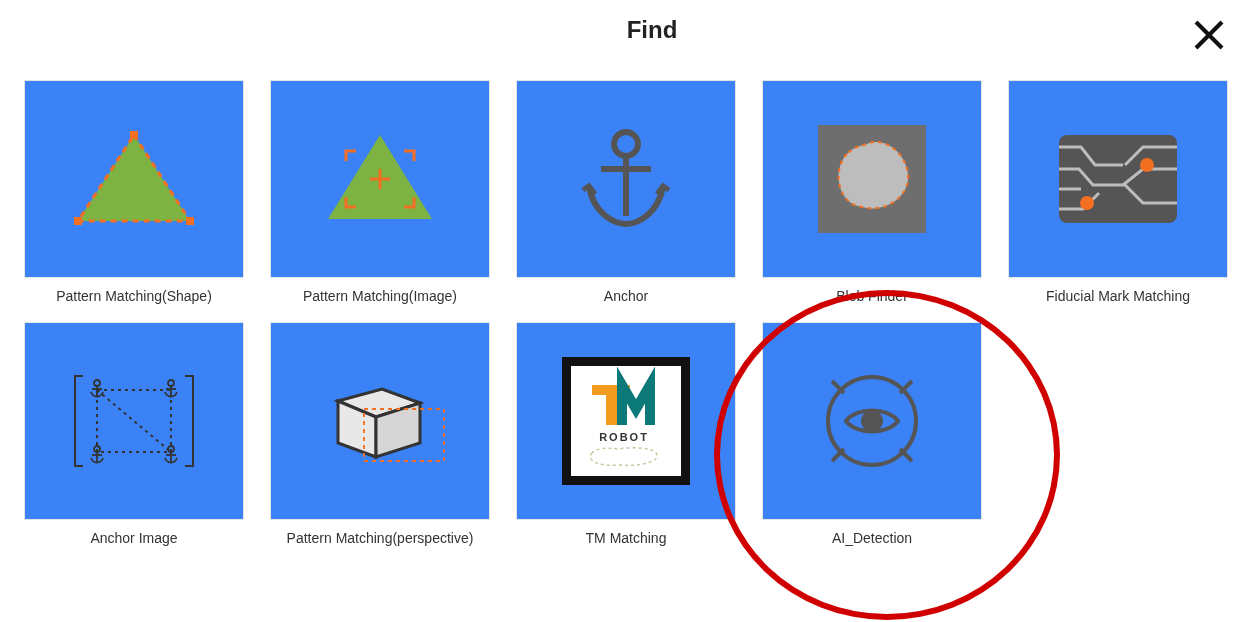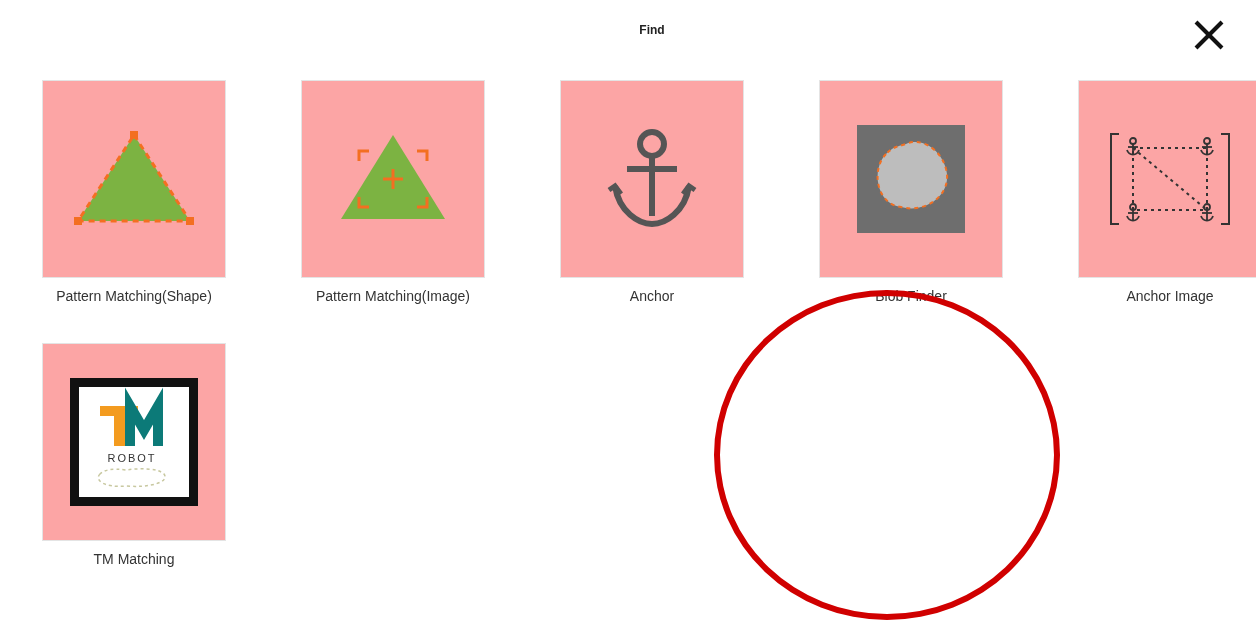--- a/index.html
+++ b/index.html
@@ -13,54 +13,54 @@
     }
     .header {
       position: relative;
       height: 60px;
       display: flex;
       align-items: center;
       justify-content: center;
     }
     .title {
       font-weight: 700;
-      font-size: 12px;
+      font-size: 24px;
       color: #222;
       margin-left: 48px;
     }
     .close-btn {
       position: absolute;
       top: 18px;
       right: 30px;
       cursor: pointer;
     }
     .close-btn svg { display: block; }
     .grid {
       display: grid;
       grid-template-columns: repeat(5, 220px);
       grid-auto-rows: auto;
       column-gap: 26px;
       row-gap: 18px;
       padding: 20px 24px 0 24px;
-      gap: 39px;
     }
     .cell {
       display: flex;
       flex-direction: column;
       align-items: center;
     }
     .card {
-      width: 184px;
+      width: 220px;
       height: 198px;
       border: 1px solid #e4e4e4;
       display: flex;
       align-items: center;
       justify-content: center;
       cursor: pointer;
-      background: #fca5a5;
+      background: #3b82f6;
+      font-weight: bold;
     }
     .label {
       margin-top: 10px;
       font-size: 14px;
       color: #333;
       text-align: center;
     }
     .highlight-circle {
       position: absolute;
       border: 6px solid #d00000;
@@ -132,20 +132,38 @@
   <div class="cell">
     <div class="card">
       <svg width="120" height="120" viewBox="0 0 120 120">
         <rect x="6" y="6" width="108" height="108" fill="#6e6e6e"></rect>
         <path d="M35 35 C20 50 25 85 50 88 C75 95 102 75 95 50 C90 30 70 18 55 25 C45 28 42 28 35 35 Z" fill="#bdbdbd" stroke="#f36f21" stroke-width="2" stroke-dasharray="4,4"></path>
       </svg>
     </div>
     <div class="label">Blob Finder</div>
   </div>
 
+  <div class="cell">
+    <div class="card">
+      <svg width="130" height="100" viewBox="0 0 130 100">
+        <rect x="6" y="6" width="118" height="88" rx="8" fill="#555"></rect>
+        <g stroke="#bdbdbd" stroke-width="3" fill="none">
+          <path d="M6 18 L28 18 L42 36 L70 36"></path>
+          <path d="M6 40 L26 40 L40 56 L72 56 L90 74 L124 74"></path>
+          <path d="M6 60 L28 60"></path>
+          <path d="M72 36 L90 18 L124 18"></path>
+          <path d="M6 80 L30 80 L46 64"></path>
+          <path d="M70 56 L90 40 L124 40"></path>
+        </g>
+        <circle cx="94" cy="36" r="7" fill="#f36f21"></circle>
+        <circle cx="34" cy="74" r="7" fill="#f36f21"></circle>
+      </svg>
+    </div>
+    <div class="label">Fiducial Mark Matching</div>
+  </div>
 
   <div class="cell">
     <div class="card">
       <svg width="130" height="110" viewBox="0 0 130 110">
         <g stroke="#333" stroke-width="2" fill="none">
 
           <path d="M14 10 L6 10 L6 100 L14 100"></path>
           <path d="M116 10 L124 10 L124 100 L116 100"></path>
 
           <rect x="28" y="24" width="74" height="62" stroke-dasharray="3,4"></rect>
@@ -177,20 +195,35 @@
               <line x1="6" y1="6" x2="6" y2="16"></line>
               <line x1="1" y1="9" x2="11" y2="9"></line>
               <path d="M0 12 C2 18 10 18 12 12"></path>
             </g>
         </g>
       </svg>
     </div>
     <div class="label">Anchor Image</div>
   </div>
 
+  <div class="cell">
+    <div class="card">
+      <svg width="140" height="100" viewBox="0 0 140 100">
+
+        <g stroke="#333" stroke-width="3" fill="#e8e8e8">
+          <polygon points="28,30 72,18 110,32 66,46"></polygon>
+          <polygon points="28,30 66,46 66,86 28,72"></polygon>
+          <polygon points="66,46 110,32 110,72 66,86" fill="#d6d6d6"></polygon>
+        </g>
+
+        <rect x="54" y="38" width="80" height="52" fill="none" stroke="#f36f21" stroke-width="1.8" stroke-dasharray="4,4"></rect>
+      </svg>
+    </div>
+    <div class="label">Pattern Matching(perspective)</div>
+  </div>
 
   <div class="cell">
     <div class="card">
       <svg width="128" height="128" viewBox="0 0 128 128">
         <rect x="4" y="4" width="120" height="120" fill="#fff" stroke="#111" stroke-width="10"></rect>
 
         <g>
           <rect x="30" y="28" width="38" height="10" fill="#f39b1f"></rect>
           <rect x="44" y="28" width="12" height="40" fill="#f39b1f"></rect>
         </g>
@@ -198,16 +231,34 @@
         <path d="M60 68 L60 28 L74 52 L88 28 L88 68" stroke="#0c7a78" stroke-width="10" fill="none" stroke-linejoin="miter"></path>
 
         <text x="62" y="84" font-size="11" text-anchor="middle" fill="#333" font-family="Arial" letter-spacing="2">ROBOT</text>
 
         <path d="M30 96 C24 102 34 110 56 108 C80 110 100 104 94 96 C88 90 70 90 56 92 C42 90 34 92 30 96 Z" fill="none" stroke="#c8c8a0" stroke-width="1.5" stroke-dasharray="3,3"></path>
       </svg>
     </div>
     <div class="label">TM Matching</div>
   </div>
 
+  <div class="cell">
+    <div class="card">
+      <svg width="120" height="120" viewBox="0 0 120 120">
+        <g stroke="#555" stroke-width="4" fill="none">
+          <circle cx="60" cy="60" r="44"></circle>
+
+          <path d="M34 60 C44 46 76 46 86 60 C76 74 44 74 34 60 Z"></path>
+          <circle cx="60" cy="60" r="9" fill="#555"></circle>
+
+          <line x1="20" y1="20" x2="32" y2="32"></line>
+          <line x1="100" y1="20" x2="88" y2="32"></line>
+          <line x1="20" y1="100" x2="32" y2="88"></line>
+          <line x1="100" y1="100" x2="88" y2="88"></line>
+        </g>
+      </svg>
+    </div>
+    <div class="label">AI_Detection</div>
+  </div>
 
 </div>
 
 <div class="highlight-circle" style="left:714px; top:290px; width:346px; height:330px;"></div>
 
 </body></html>

